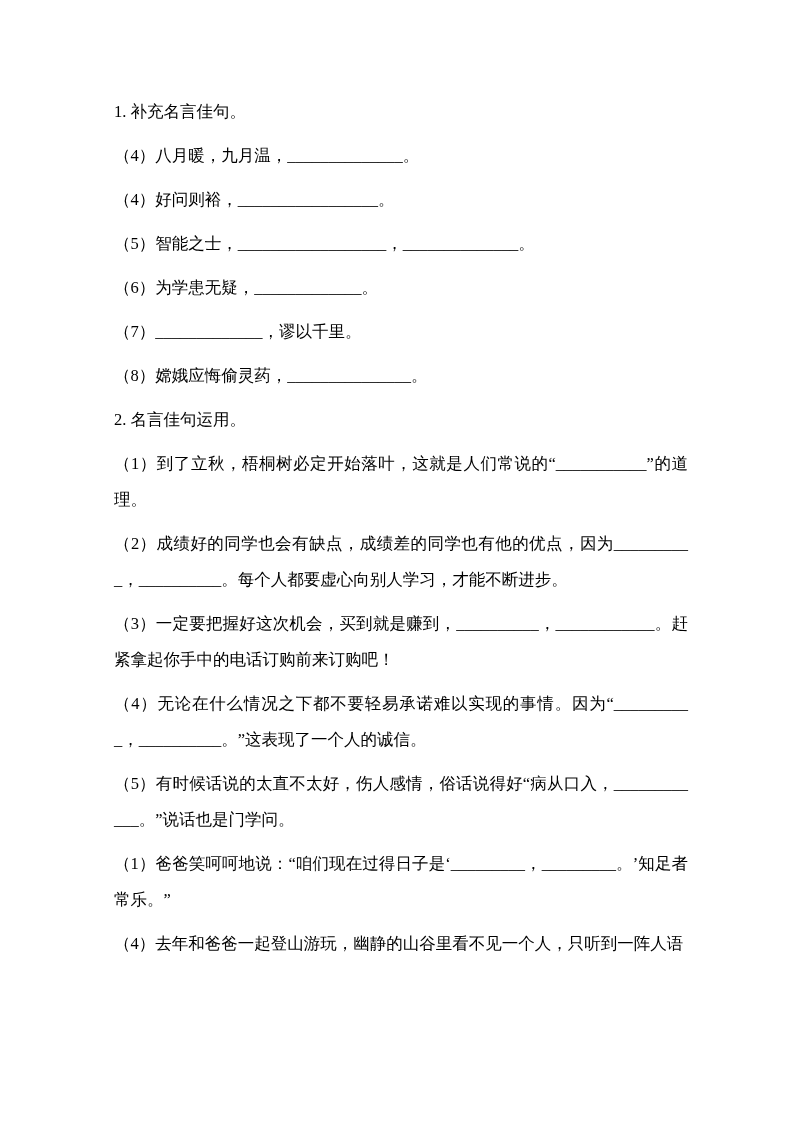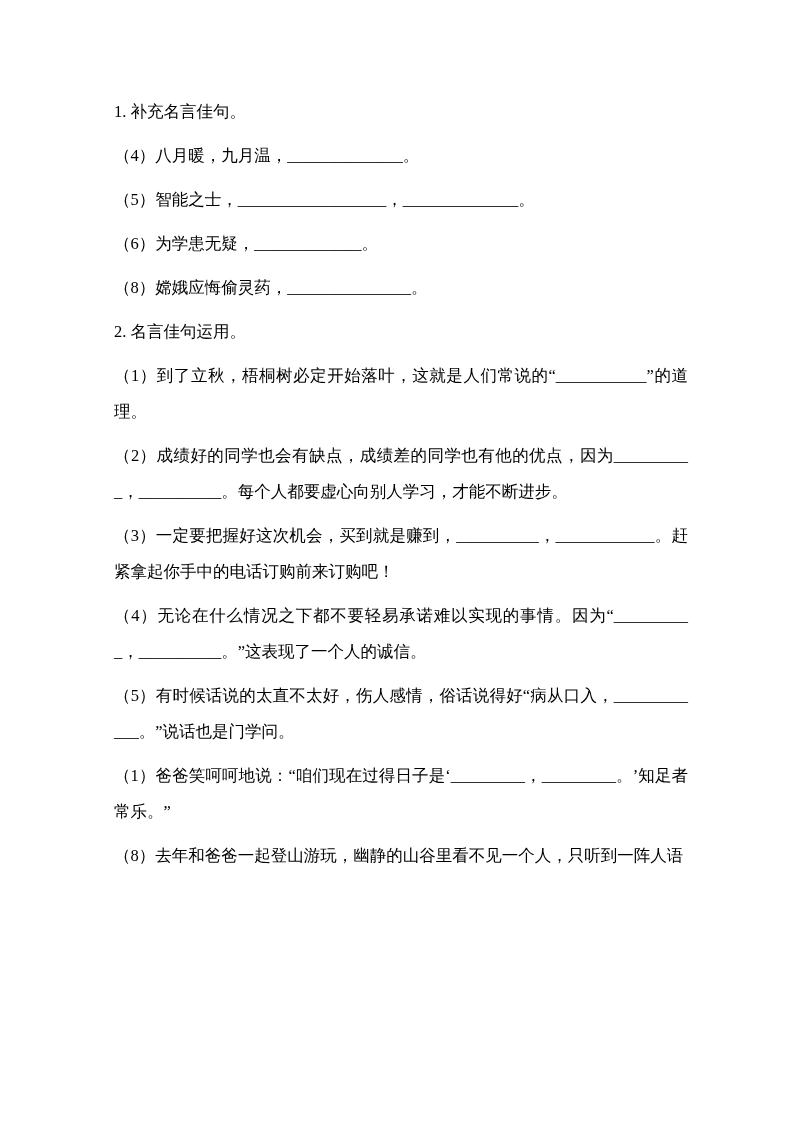--- a/index.html
+++ b/index.html
@@ -34,27 +34,29 @@
   }
 </style>
 </head>
 <body>
 
 <div class="page">
   <div class="content">
 
     <p class="para heading">1. 补充名言佳句。</p>
     <p class="para">（4）八月暖，九月温，______________。</p>
+    <p class="para">（4）好问则裕，_________________。</p>
     <p class="para">（5）智能之士，__________________，______________。</p>
     <p class="para">（6）为学患无疑，_____________。</p>
+    <p class="para">（7）_____________，谬以千里。</p>
     <p class="para">（8）嫦娥应悔偷灵药，_______________。</p>
 
     <p class="para heading">2. 名言佳句运用。</p>
     <p class="para">（1）到了立秋，梧桐树必定开始落叶，这就是人们常说的“___________”的道理。</p>
     <p class="para">（2）成绩好的同学也会有缺点，成绩差的同学也有他的优点，因为__________，__________。每个人都要虚心向别人学习，才能不断进步。</p>
     <p class="para">（3）一定要把握好这次机会，买到就是赚到，__________，____________。赶紧拿起你手中的电话订购前来订购吧！</p>
     <p class="para">（4）无论在什么情况之下都不要轻易承诺难以实现的事情。因为“__________，__________。”这表现了一个人的诚信。</p>
     <p class="para">（5）有时候话说的太直不太好，伤人感情，俗话说得好“病从口入，____________。”说话也是门学问。</p>
     <p class="para">（1）爸爸笑呵呵地说：“咱们现在过得日子是‘_________，_________。’知足者常乐。”</p>
-    <p class="para">（8）去年和爸爸一起登山游玩，幽静的山谷里看不见一个人，只听到一阵人语</p>
+    <p class="para">（4）去年和爸爸一起登山游玩，幽静的山谷里看不见一个人，只听到一阵人语</p>
 
   </div>
 </div>
 
 </body></html>

